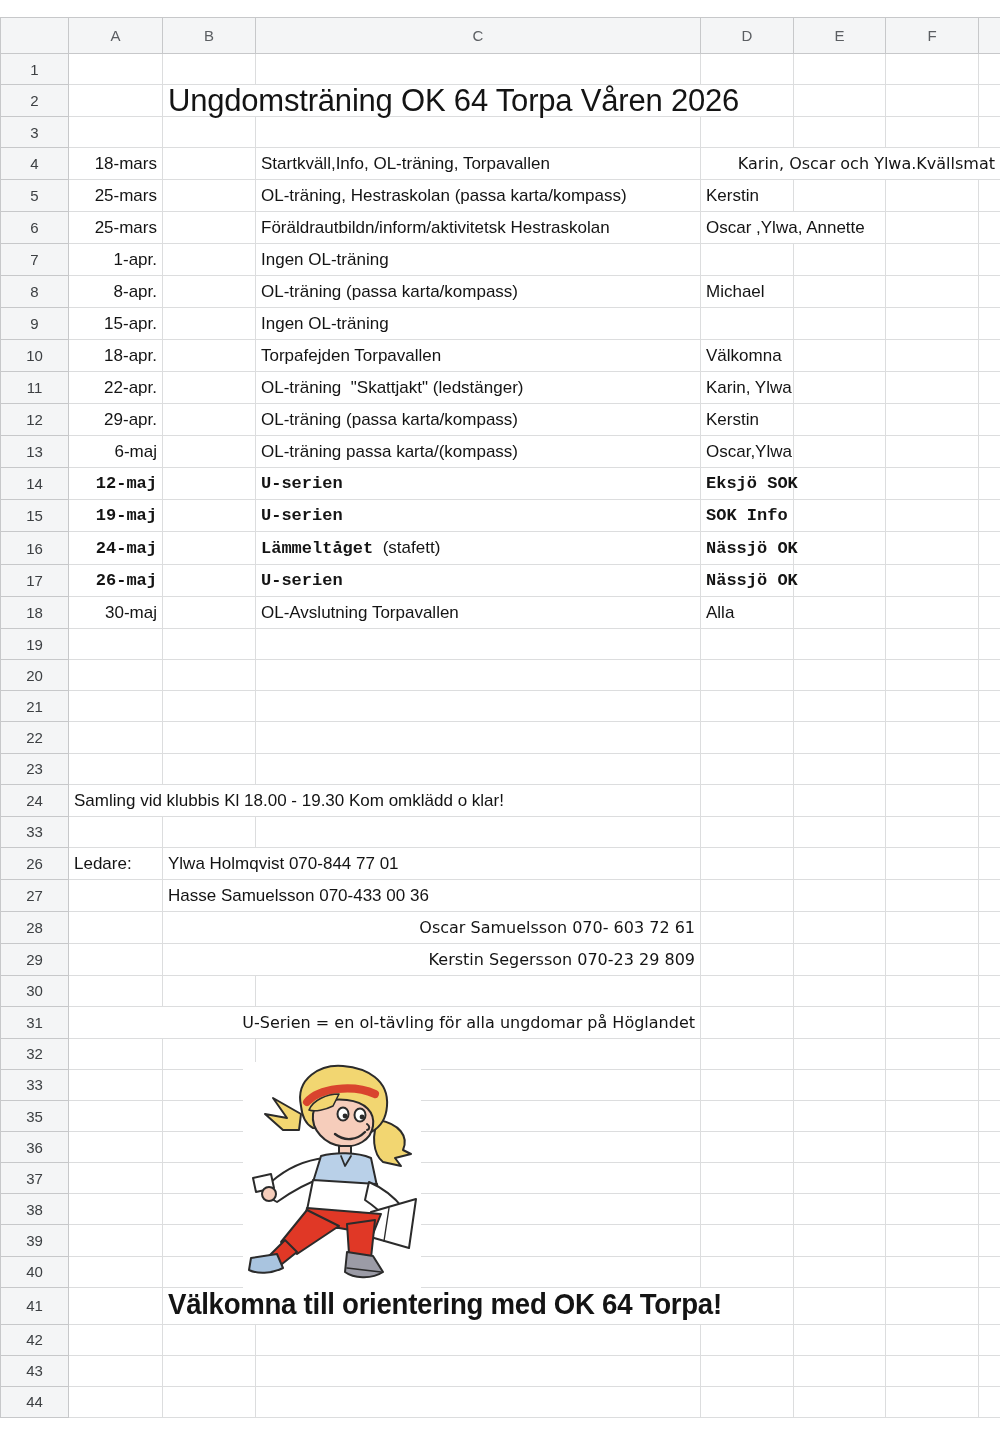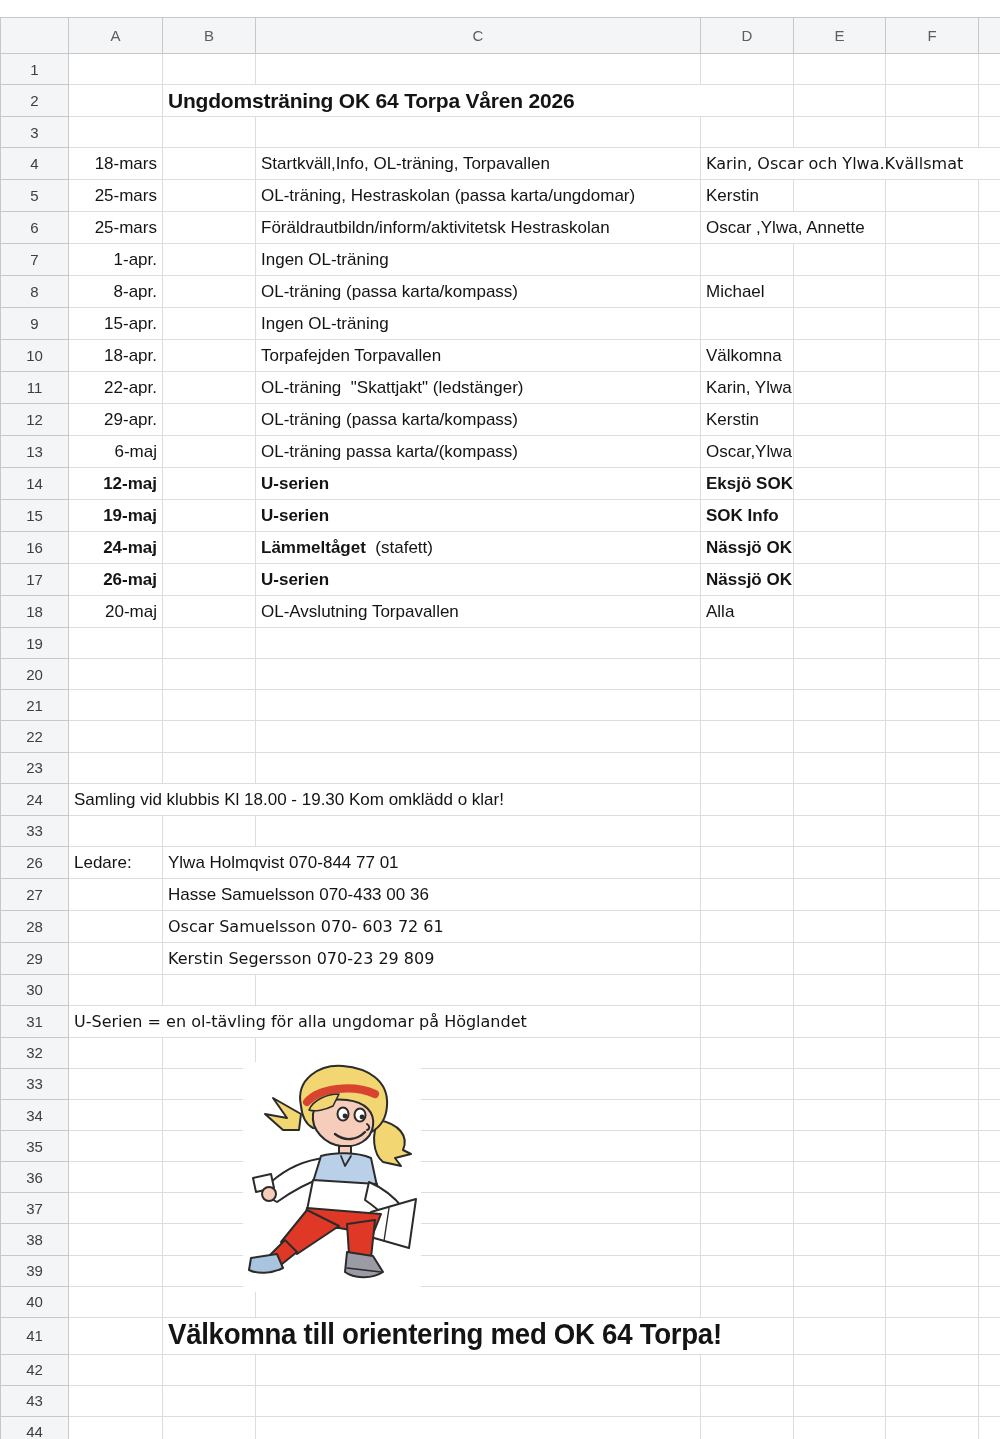--- a/index.html
+++ b/index.html
@@ -20,23 +20,23 @@
   tbody th.rh{
     background:#f4f5f6;border:1px solid #c7c8ca;
     font-weight:400;font-size:15px;color:#3d4043;text-align:center;vertical-align:middle;
   }
   tbody td{
     background:transparent;border:1px solid #dcddde;
     font-size:17px;line-height:31px;vertical-align:middle;
     padding:0 5px;white-space:pre;overflow:visible;text-align:left;
   }
   td.ar{text-align:right;}
-  td.b, td .b{font-weight:700;}
-  td.f-alt{font-family:"DejaVu Sans",sans-serif;font-size:16px;}
-  td.title{font-weight:700;font-size:21px;letter-spacing:-0.2px;}
+  td.b, td .b{font-weight:700;font-family:Liberation Mono, monospace;}
+  td.f-alt{font-family:"DejaVu Sans",sans-serif;font-size:16px;text-align:right;}
+  td.title{font-weight:400;font-size:31px;letter-spacing:-0.2px;}
   td.welcome .squeeze{
     display:inline-block;font-weight:700;font-size:30px;line-height:31px;
     transform:scaleX(0.92);transform-origin:0 50%;letter-spacing:-0.3px;
   }
   .illus{
     position:absolute;background:#fff;z-index:2;
   }
   .illus svg{display:block;width:100%;height:100%;}
 </style>
 </head>
@@ -100,21 +100,21 @@
           <th class="rh">4</th>
           <td class="ar">18-mars</td>
           <td></td>
           <td class="">Startkväll,Info, OL-träning, Torpavallen</td>
           <td colspan="4" class="f-alt">Karin, Oscar och Ylwa.Kvällsmat</td>
         </tr>
         <tr>
           <th class="rh">5</th>
           <td class="ar">25-mars</td>
           <td></td>
-          <td class="">OL-träning, Hestraskolan (passa karta/ungdomar)</td>
+          <td class="">OL-träning, Hestraskolan (passa karta/kompass)</td>
           <td class="">Kerstin</td>
           <td></td>
           <td></td>
           <td></td>
         </tr>
         <tr>
           <th class="rh">6</th>
           <td class="ar">25-mars</td>
           <td></td>
           <td class="">Föräldrautbildn/inform/aktivitetsk Hestraskolan</td>
@@ -227,21 +227,21 @@
           <td class="b ar">26-maj</td>
           <td></td>
           <td class="b">U-serien</td>
           <td class="b">Nässjö OK</td>
           <td></td>
           <td></td>
           <td></td>
         </tr>
         <tr>
           <th class="rh">18</th>
-          <td class="ar">20-maj</td>
+          <td class="ar">30-maj</td>
           <td></td>
           <td class="">OL-Avslutning Torpavallen</td>
           <td class="">Alla</td>
           <td></td>
           <td></td>
           <td></td>
         </tr>
         <tr>
           <th class="rh">19</th>
           <td></td>
@@ -369,30 +369,20 @@
           <td></td>
           <td></td>
           <td></td>
           <td></td>
           <td></td>
           <td></td>
           <td></td>
         </tr>
         <tr>
           <th class="rh">33</th>
-          <td></td>
-          <td></td>
-          <td></td>
-          <td></td>
-          <td></td>
-          <td></td>
-          <td></td>
-        </tr>
-        <tr>
-          <th class="rh">34</th>
           <td></td>
           <td></td>
           <td></td>
           <td></td>
           <td></td>
           <td></td>
           <td></td>
         </tr>
         <tr>
           <th class="rh">35</th>

